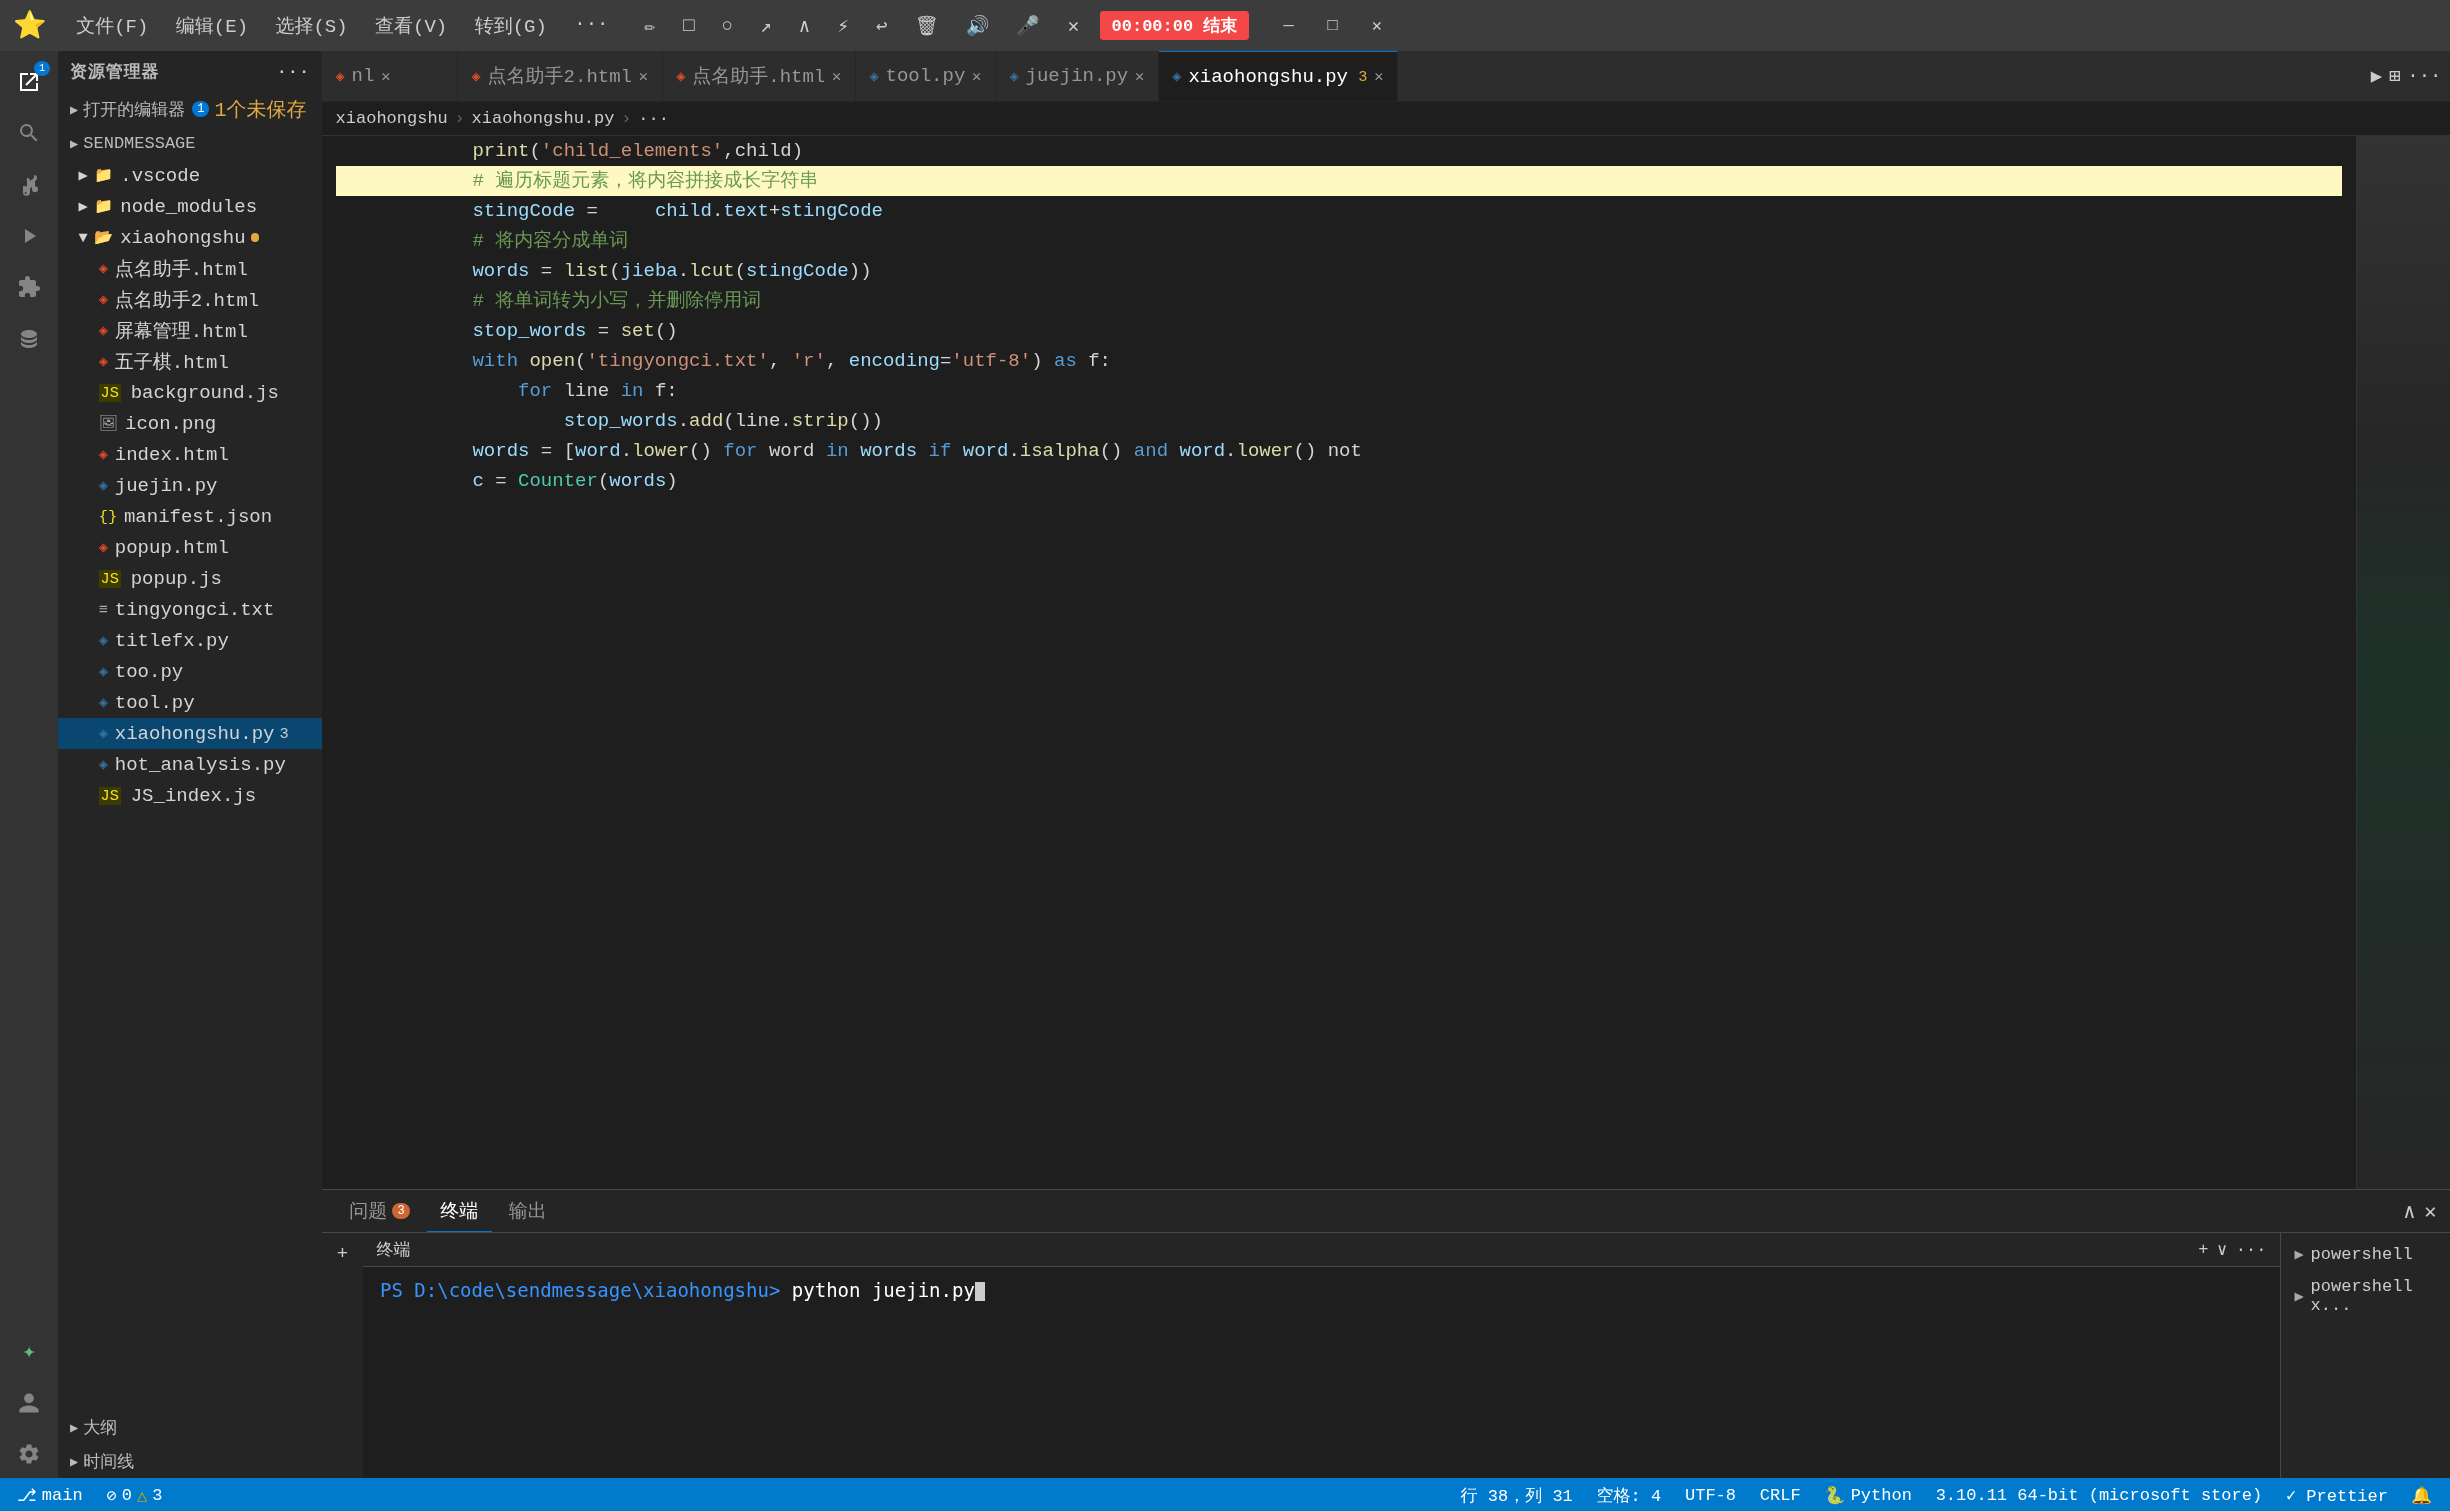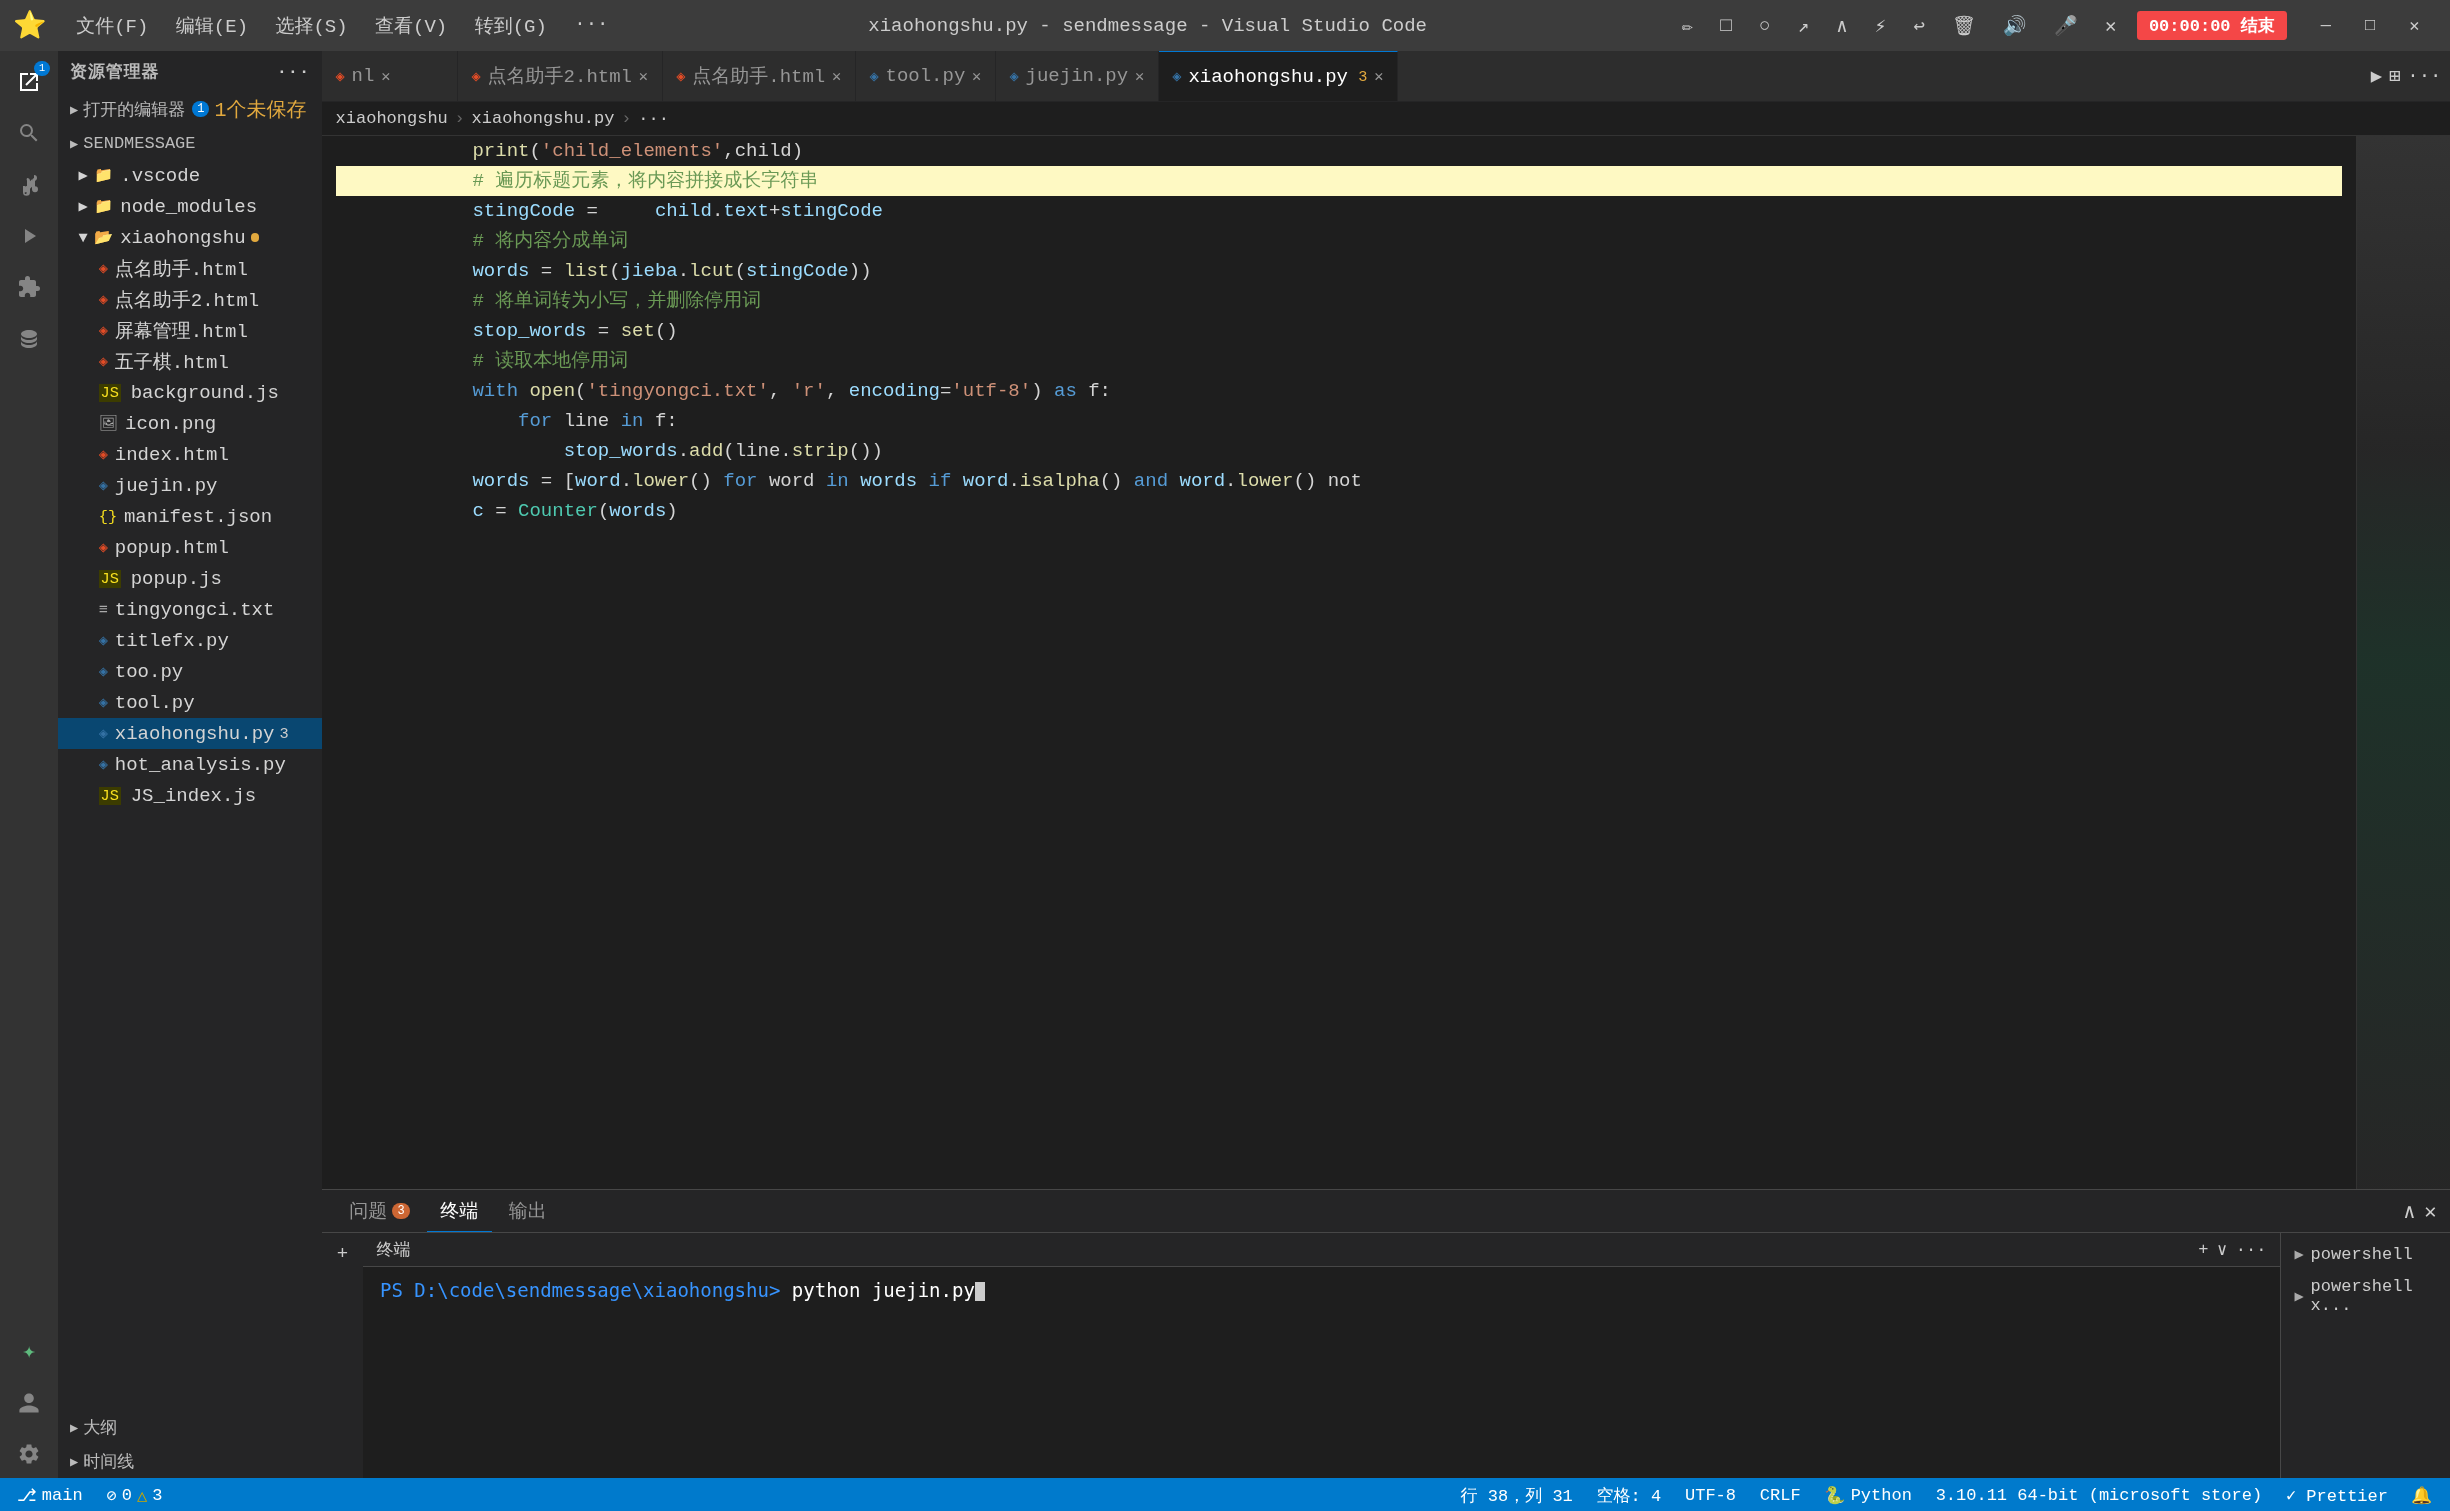--- a/index.html
+++ b/index.html
@@ -450,21 +450,20 @@
 <div class="title-bar">
   <div style="color:#0078d4;font-size:27px;">⭐</div>
   <div class="title-bar-menu">
     <div class="menu-item">文件(F)</div>
     <div class="menu-item">编辑(E)</div>
     <div class="menu-item">选择(S)</div>
     <div class="menu-item">查看(V)</div>
     <div class="menu-item">转到(G)</div>
     <div class="menu-item">···</div>
   </div>
-  <div class="title-bar-title">xiaohongshu.py - sendmessage - Visual Studio Code</div>
   <div class="title-bar-actions">
     <div class="title-action-icon">✏</div>
     <div class="title-action-icon">□</div>
     <div class="title-action-icon">○</div>
     <div class="title-action-icon">↗</div>
     <div class="title-action-icon">∧</div>
     <div class="title-action-icon">⚡</div>
     <div class="title-action-icon">↩</div>
     <div class="title-action-icon">🗑</div>
     <div class="title-action-icon">🔊</div>
@@ -743,23 +742,20 @@
             <div class="code-line">
               <span style="color:#d4d4d4;">            </span><span class="var">words</span><span style="color:#d4d4d4;"> = </span><span class="fn">list</span><span style="color:#d4d4d4;">(</span><span class="var">jieba</span><span style="color:#d4d4d4;">.</span><span class="fn">lcut</span><span style="color:#d4d4d4;">(</span><span class="var">stingCode</span><span style="color:#d4d4d4;">))</span>
             </div>
             <div class="code-line">
               <span style="color:#d4d4d4;">            </span><span class="comment"># 将单词转为小写，并删除停用词</span>
             </div>
             <div class="code-line">
               <span style="color:#d4d4d4;">            </span><span class="var">stop_words</span><span style="color:#d4d4d4;"> = </span><span class="fn">set</span><span style="color:#d4d4d4;">()</span>
             </div>
             <div class="code-line">
-              <span style="color:#d4d4d4;">            </span><span class="comment"># 读取本地停用词</span>
-            </div>
-            <div class="code-line">
               <span style="color:#d4d4d4;">            </span><span class="kw">with</span><span style="color:#d4d4d4;"> </span><span class="fn">open</span><span style="color:#d4d4d4;">(</span><span class="str">'tingyongci.txt'</span><span style="color:#d4d4d4;">, </span><span class="str">'r'</span><span style="color:#d4d4d4;">, </span><span class="var">encoding</span><span style="color:#d4d4d4;">=</span><span class="str">'utf-8'</span><span style="color:#d4d4d4;">) </span><span class="kw">as</span><span style="color:#d4d4d4;"> f:</span>
             </div>
             <div class="code-line">
               <span style="color:#d4d4d4;">                </span><span class="kw">for</span><span style="color:#d4d4d4;"> line </span><span class="kw">in</span><span style="color:#d4d4d4;"> f:</span>
             </div>
             <div class="code-line">
               <span style="color:#d4d4d4;">                    </span><span class="var">stop_words</span><span style="color:#d4d4d4;">.</span><span class="fn">add</span><span style="color:#d4d4d4;">(line.</span><span class="fn">strip</span><span style="color:#d4d4d4;">())</span>
             </div>
             <div class="code-line">
               <span style="color:#d4d4d4;">            </span><span class="var">words</span><span style="color:#d4d4d4;"> = [</span><span class="var">word</span><span style="color:#d4d4d4;">.</span><span class="fn">lower</span><span style="color:#d4d4d4;">() </span><span class="kw">for</span><span style="color:#d4d4d4;"> word </span><span class="kw">in</span><span style="color:#d4d4d4;"> </span><span class="var">words</span><span style="color:#d4d4d4;"> </span><span class="kw">if</span><span style="color:#d4d4d4;"> </span><span class="var">word</span><span style="color:#d4d4d4;">.</span><span class="fn">isalpha</span><span style="color:#d4d4d4;">() </span><span class="kw">and</span><span style="color:#d4d4d4;"> </span><span class="var">word</span><span style="color:#d4d4d4;">.</span><span class="fn">lower</span><span style="color:#d4d4d4;">() not</span>

